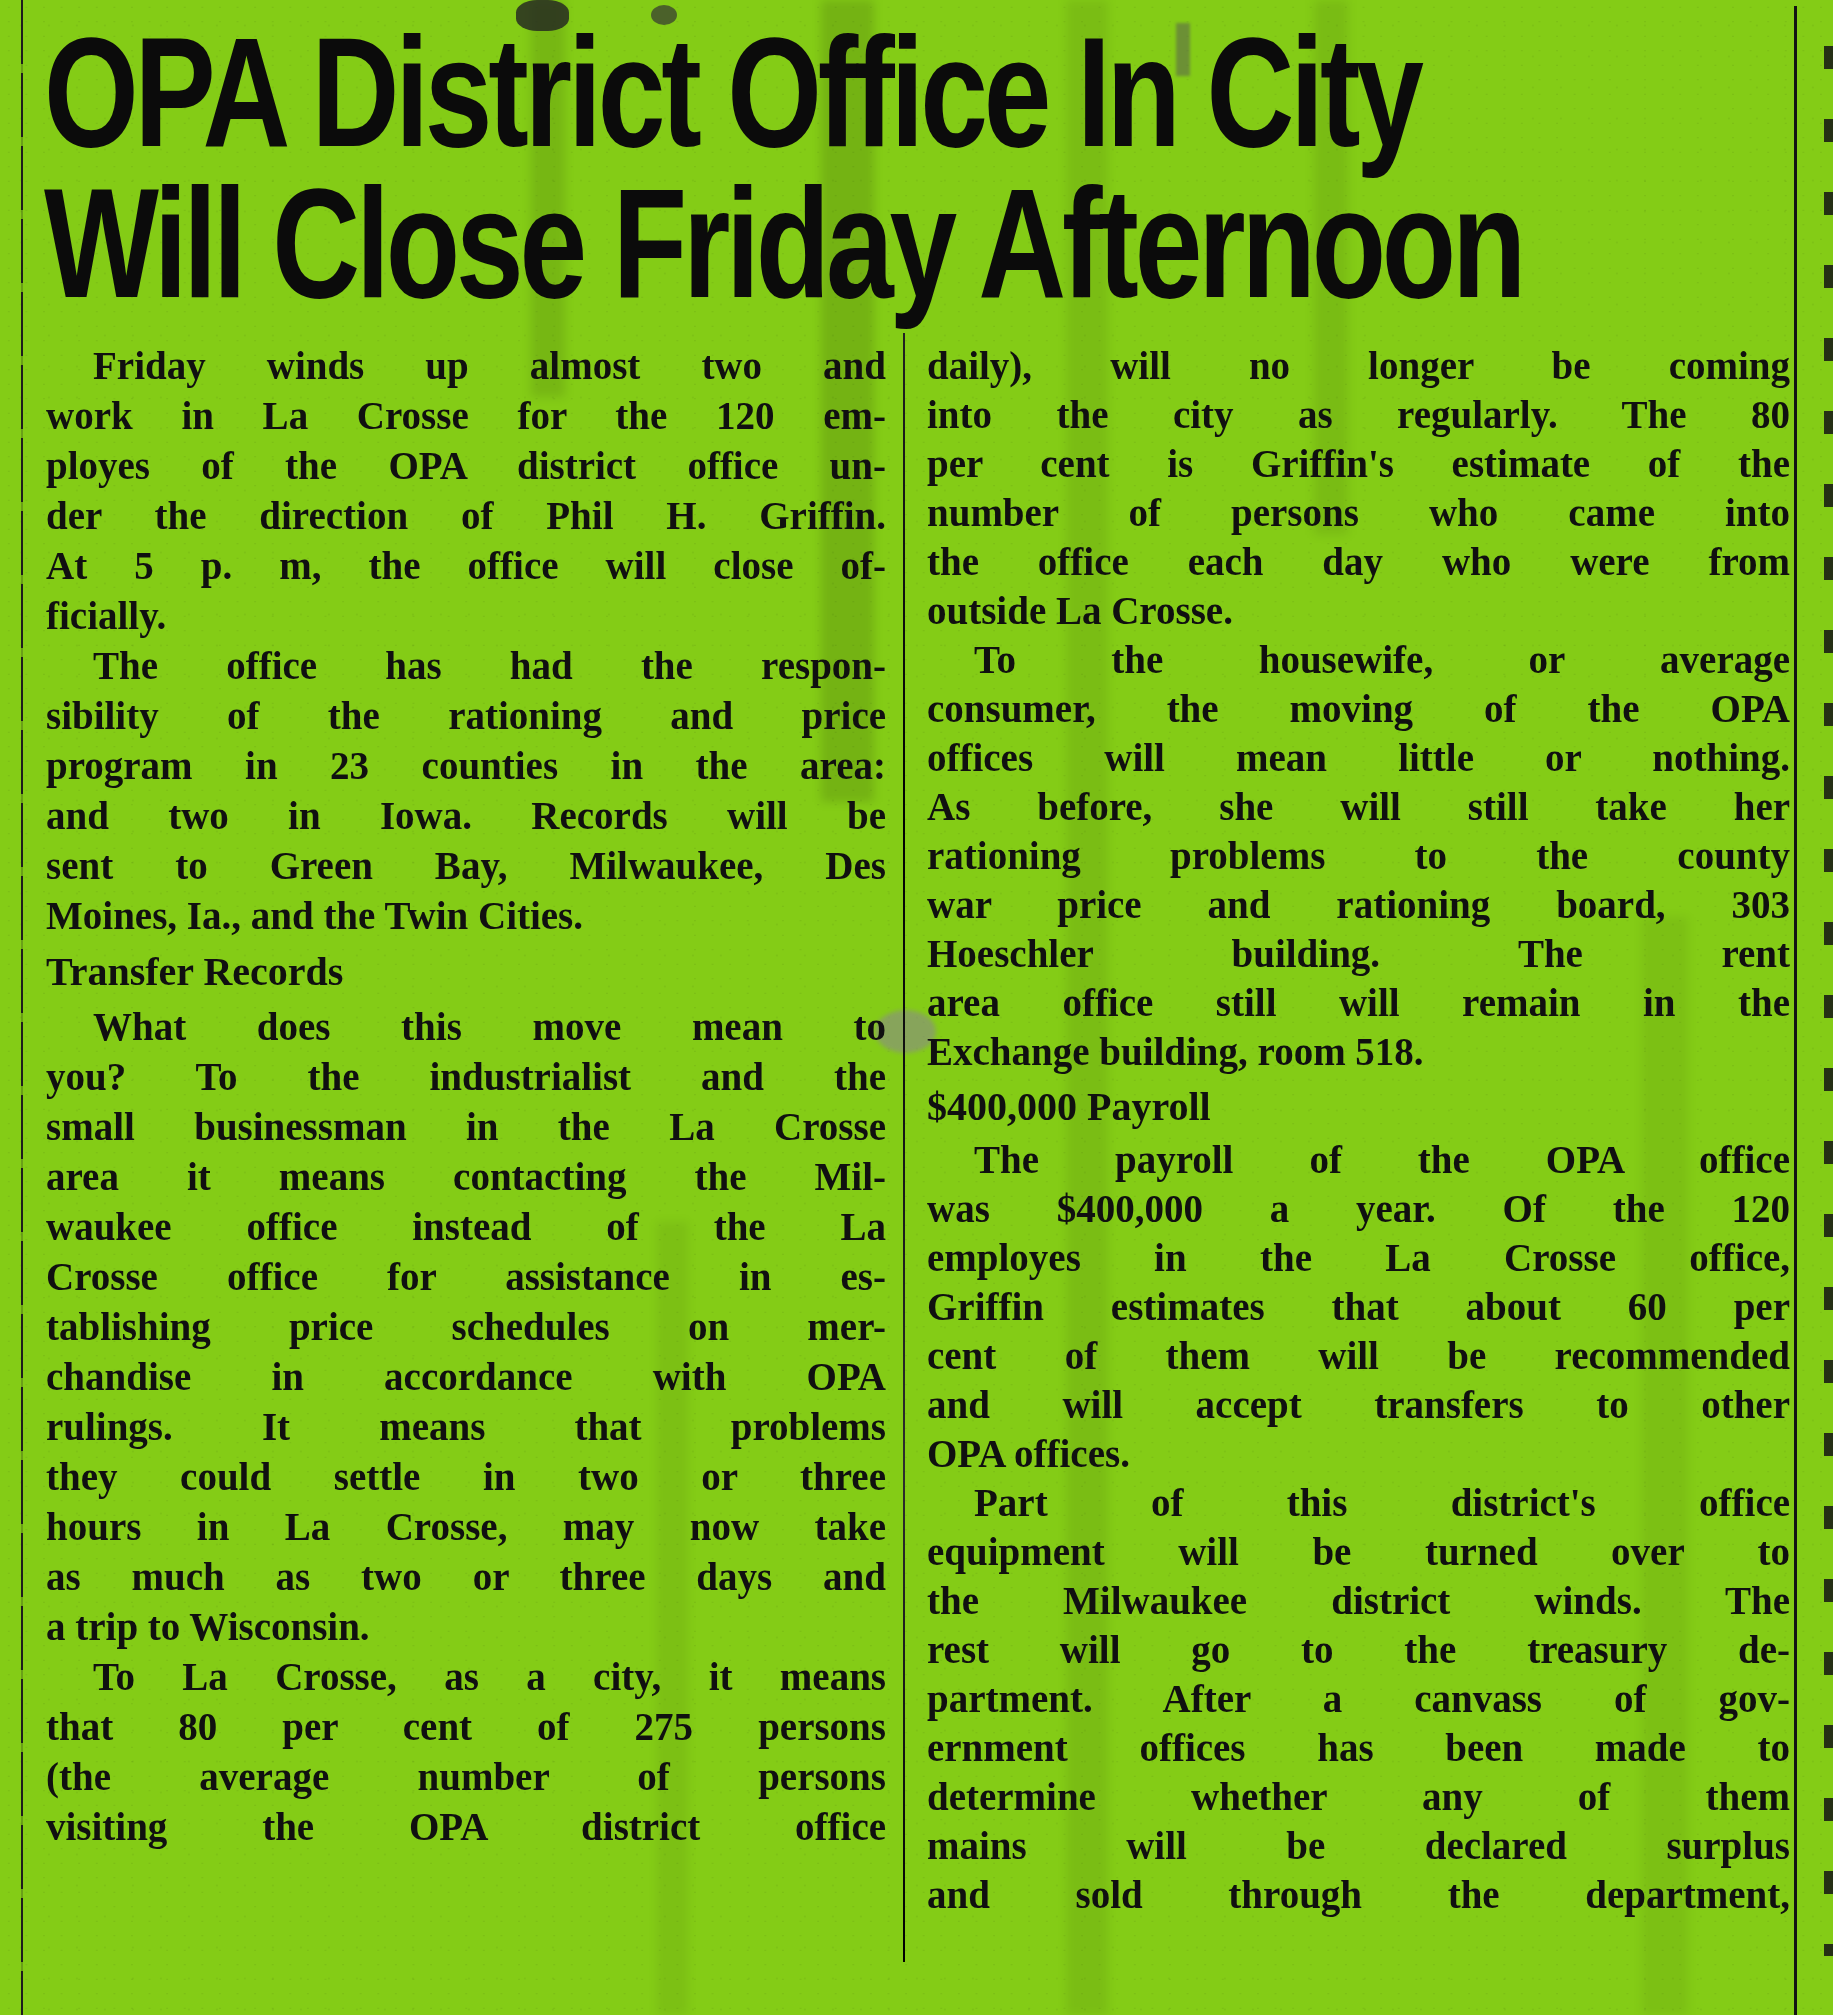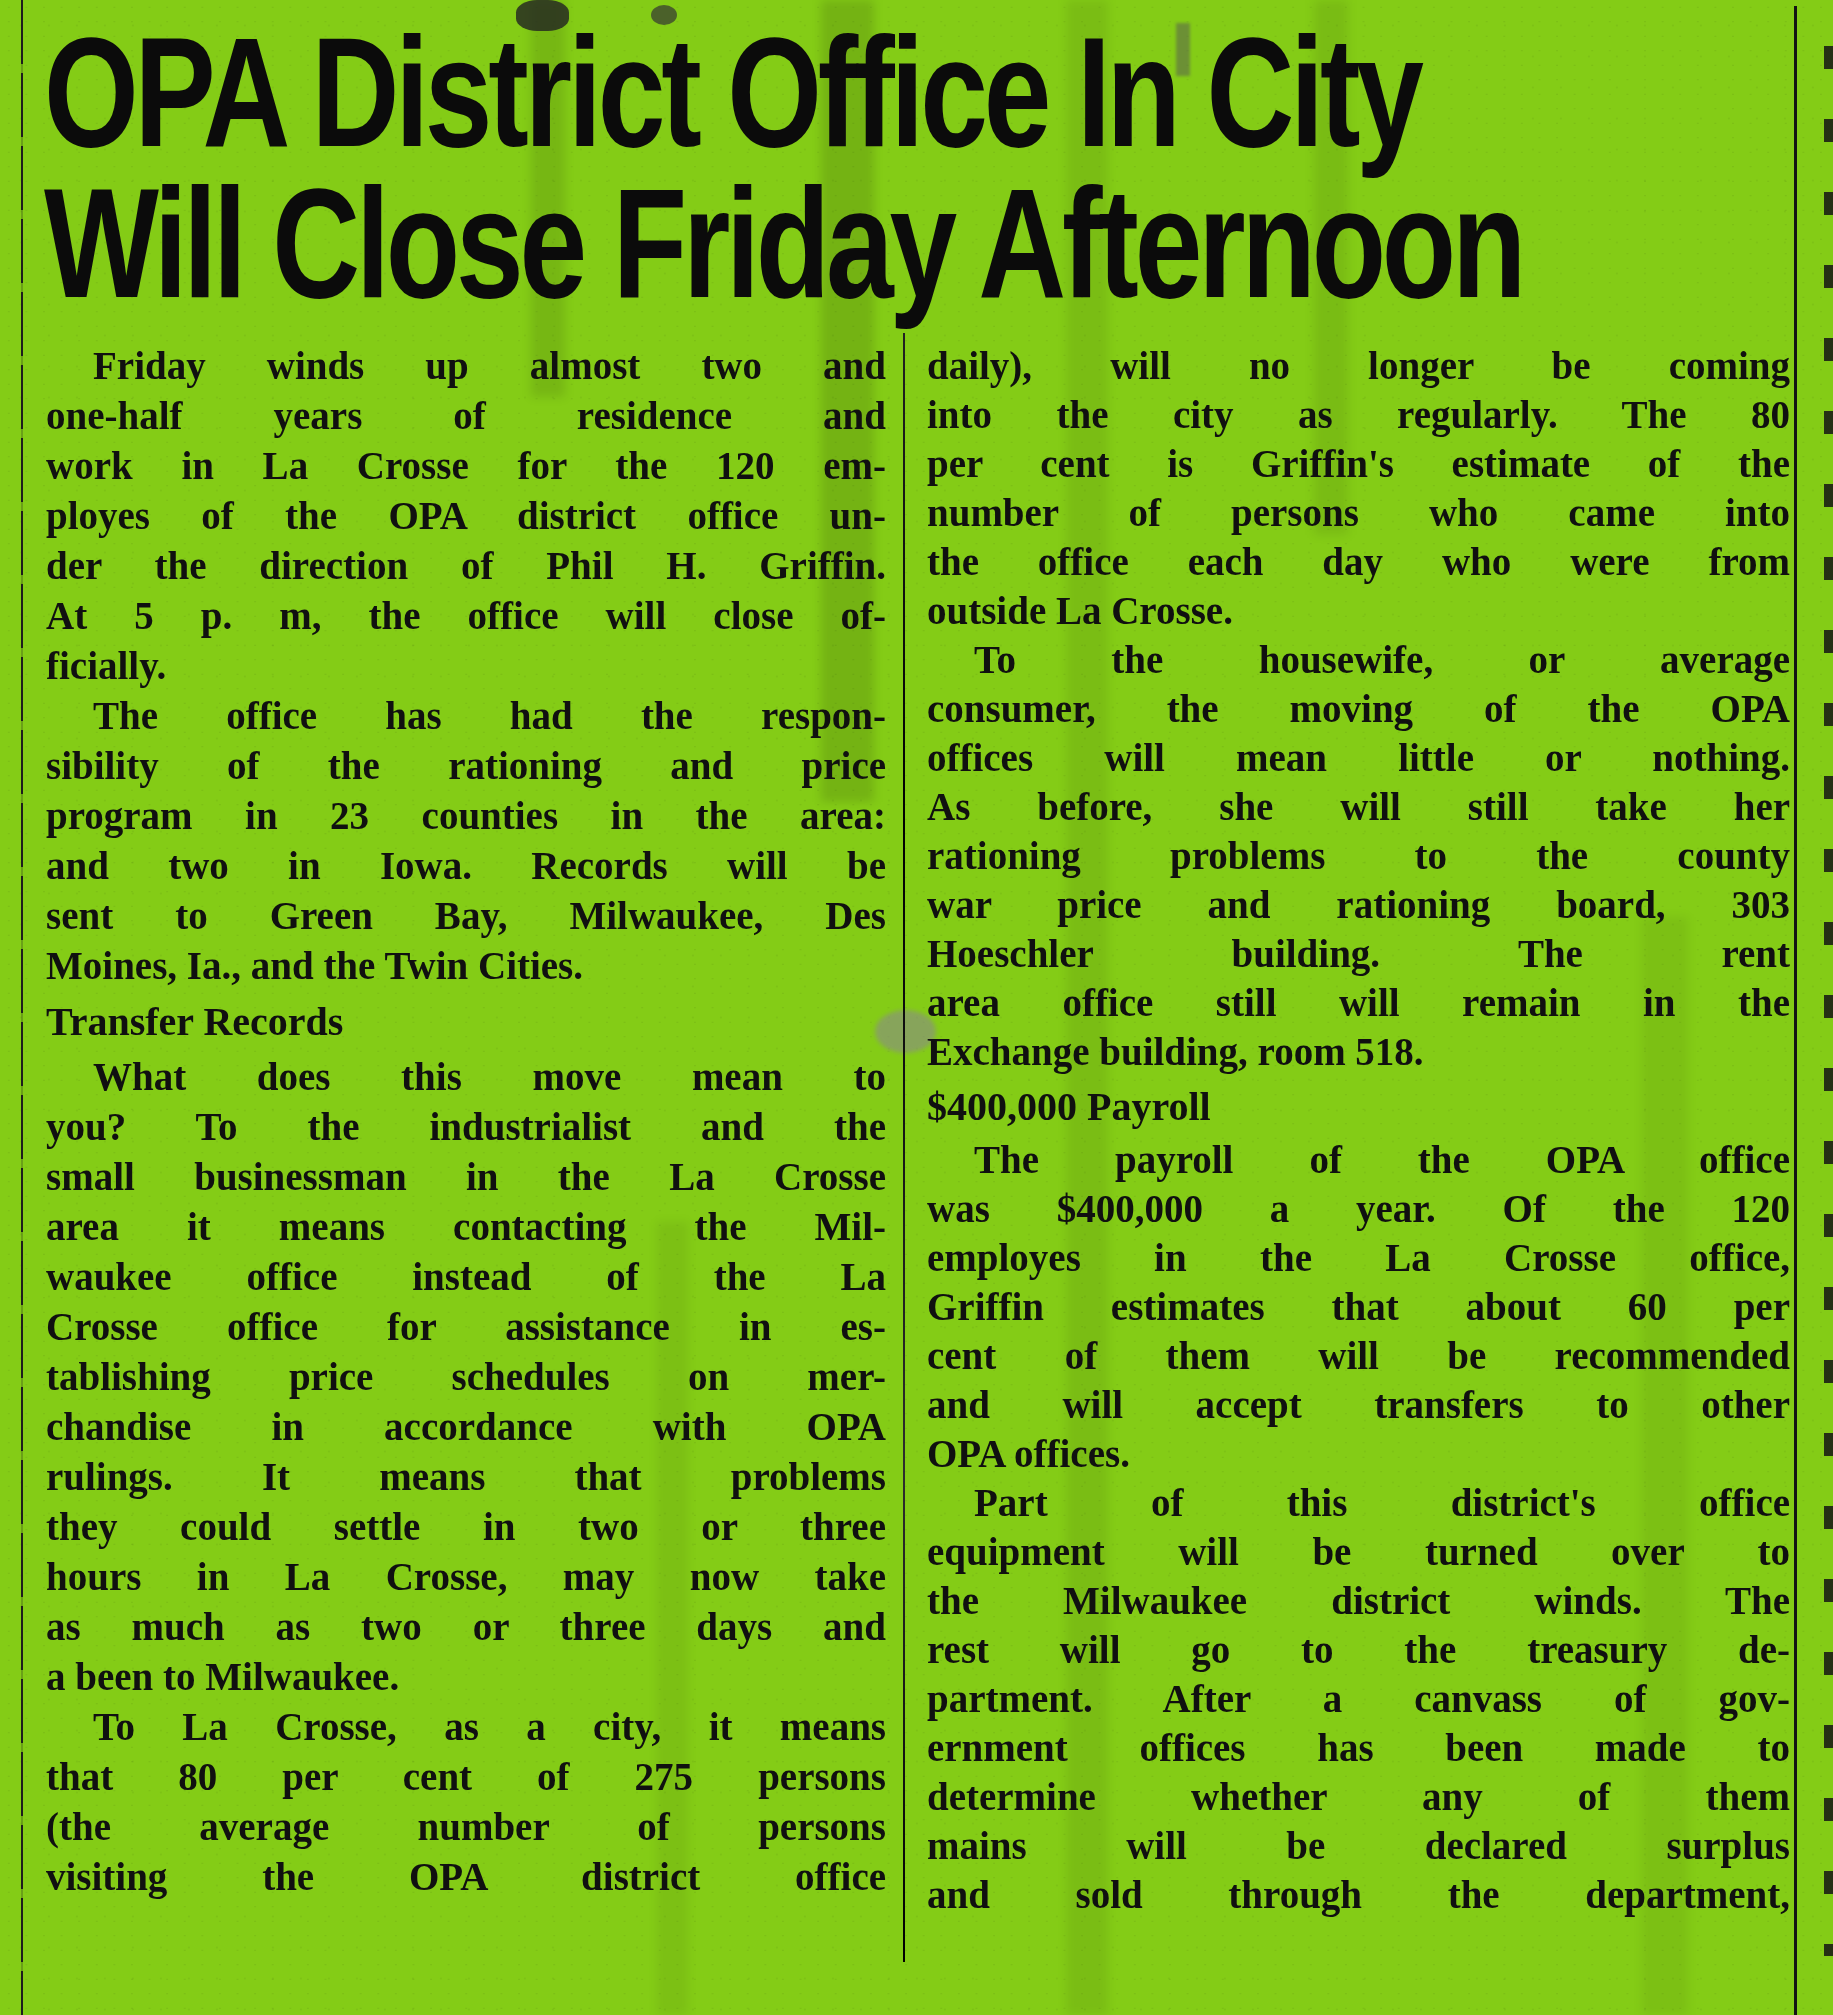--- a/index.html
+++ b/index.html
@@ -112,21 +112,20 @@
   <div class="right-rule"></div>
   <div class="edge-fragments"></div>
 
   <div class="headline">
     <div>OPA District Office In City</div>
     <div>Will Close Friday Afternoon</div>
   </div>
 
   <div class="col col-left">
       <div class="line i">Friday winds up almost two and</div>
-      <div class="line">one-half years of residence and</div>
       <div class="line">work in La Crosse for the 120 em-</div>
       <div class="line">ployes of the OPA district office un-</div>
       <div class="line">der the direction of Phil H. Griffin.</div>
       <div class="line">At 5 p. m, the office will close of-</div>
       <div class="line e">ficially.</div>
       <div class="line i">The office has had the respon-</div>
       <div class="line">sibility of the rationing and price</div>
       <div class="line">program in 23 counties in the area:</div>
       <div class="line">and two in Iowa. Records will be</div>
       <div class="line">sent to Green Bay, Milwaukee, Des</div>
@@ -137,21 +136,21 @@
       <div class="line">small businessman in the La Crosse</div>
       <div class="line">area it means contacting the Mil-</div>
       <div class="line">waukee office instead of the La</div>
       <div class="line">Crosse office for assistance in es-</div>
       <div class="line">tablishing price schedules on mer-</div>
       <div class="line">chandise in accordance with OPA</div>
       <div class="line">rulings.  It means that problems</div>
       <div class="line">they could settle in two or three</div>
       <div class="line">hours in La Crosse, may now take</div>
       <div class="line">as much as two or three days and</div>
-      <div class="line e">a been to Milwaukee.</div>
+      <div class="line e">a trip to Wisconsin.</div>
       <div class="line i">To La Crosse, as a city, it means</div>
       <div class="line">that 80 per cent of 275 persons</div>
       <div class="line">(the average number of persons</div>
       <div class="line">visiting the OPA district office</div>
     </div>
   <div class="col col-right">
       <div class="line">daily), will no longer be coming</div>
       <div class="line">into the city as regularly.  The 80</div>
       <div class="line">per cent is Griffin's estimate of the</div>
       <div class="line">number of persons who came into</div>

